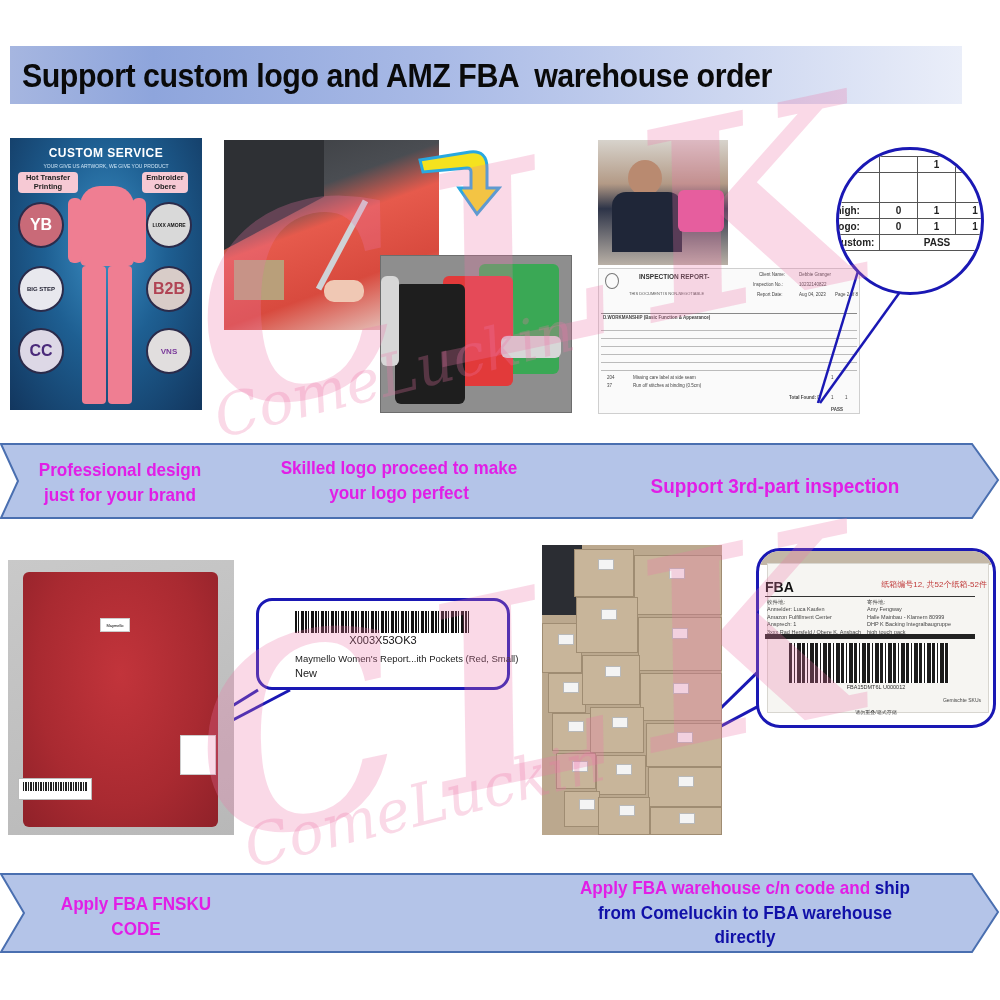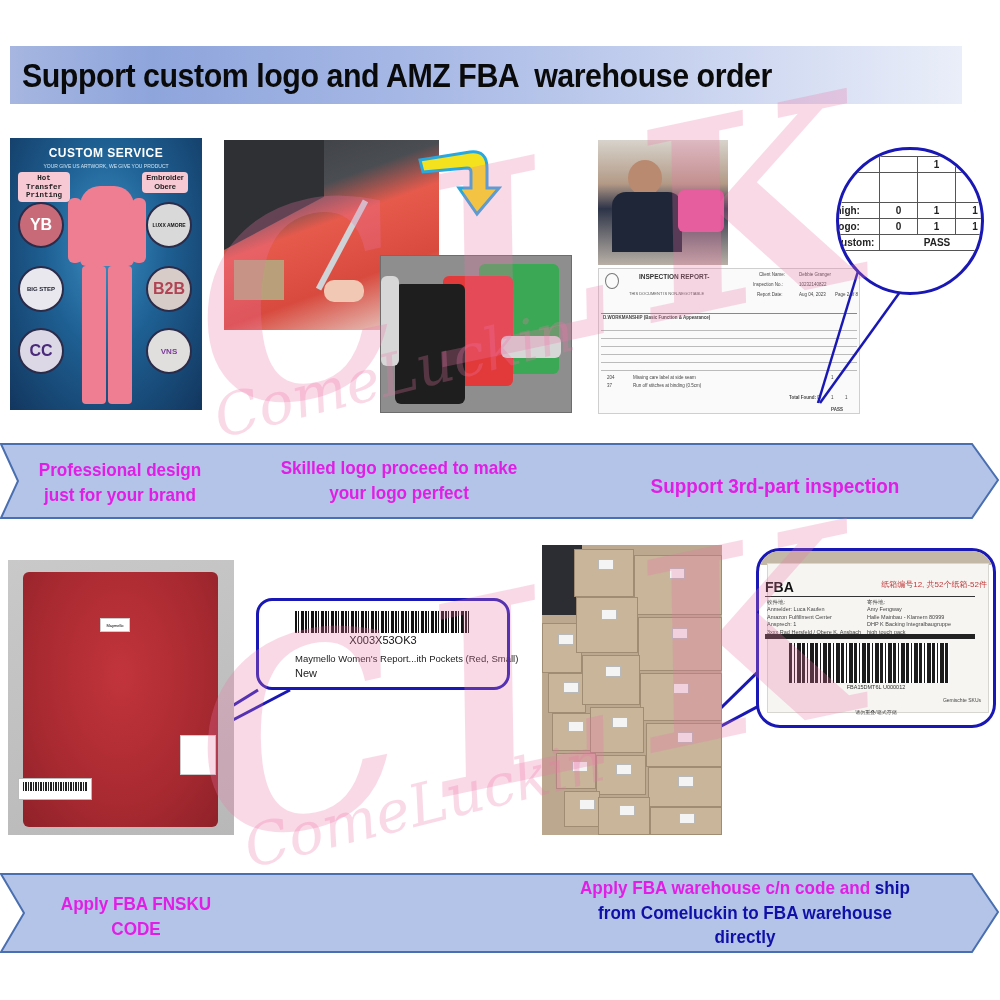--- a/index.html
+++ b/index.html
@@ -89,21 +89,21 @@
 </style>
 </head>
 <body>
 
 <div class="title-bar"></div>
 <div class="title-text">Support custom logo and AMZ FBA  warehouse order</div>
 
 <div class="photo custom-panel">
   <div class="cs-header">CUSTOM SERVICE</div>
   <div class="cs-sub">YOUR GIVE US ARTWORK, WE GIVE YOU PRODUCT</div>
-  <div class="cs-tag" style="left:8px;top:34px;width:52px;font-family:Liberation Mono, monospace;">Hot Transfer Printing</div>
+  <div class="cs-tag" style="left:8px;top:34px;width:60px;">Hot Transfer Printing</div>
   <div class="cs-tag" style="left:132px;top:34px;width:46px;">Embroider Obere</div>
   <div class="cs-circle" style="left:8px;top:64px;background:#c96a78;color:#fff;">YB</div>
   <div class="cs-circle" style="left:8px;top:128px;background:#e8e8ee;color:#223;font-size:6px;">BIG STEP</div>
   <div class="cs-circle" style="left:8px;top:190px;background:#ddd8e6;color:#4a2a7a;">CC</div>
   <div class="cs-circle" style="left:136px;top:64px;background:#d9d9d9;color:#111;font-size:5px;">LUXX AMORE</div>
   <div class="cs-circle" style="left:136px;top:128px;background:#d8ccc8;color:#b04454;">B2B</div>
   <div class="cs-circle" style="left:136px;top:190px;background:#e1dede;color:#7a3a9a;font-size:8px;">VNS</div>
   <div class="suit" style="left:70px;top:48px;width:54px;height:80px;border-radius:20px 20px 6px 6px;"></div>
   <div class="suit" style="left:58px;top:60px;width:14px;height:65px;border-radius:6px;"></div>
   <div class="suit" style="left:122px;top:60px;width:14px;height:65px;border-radius:6px;"></div>

